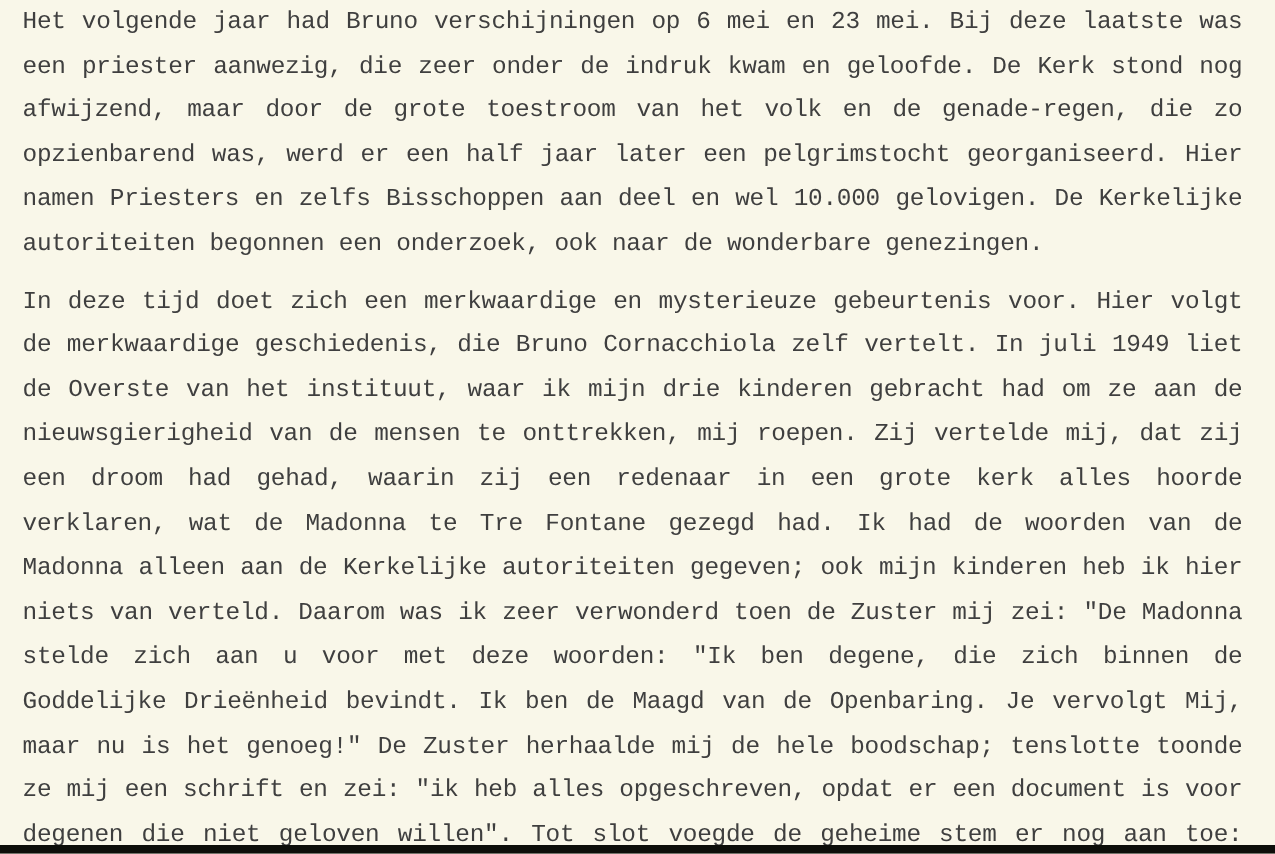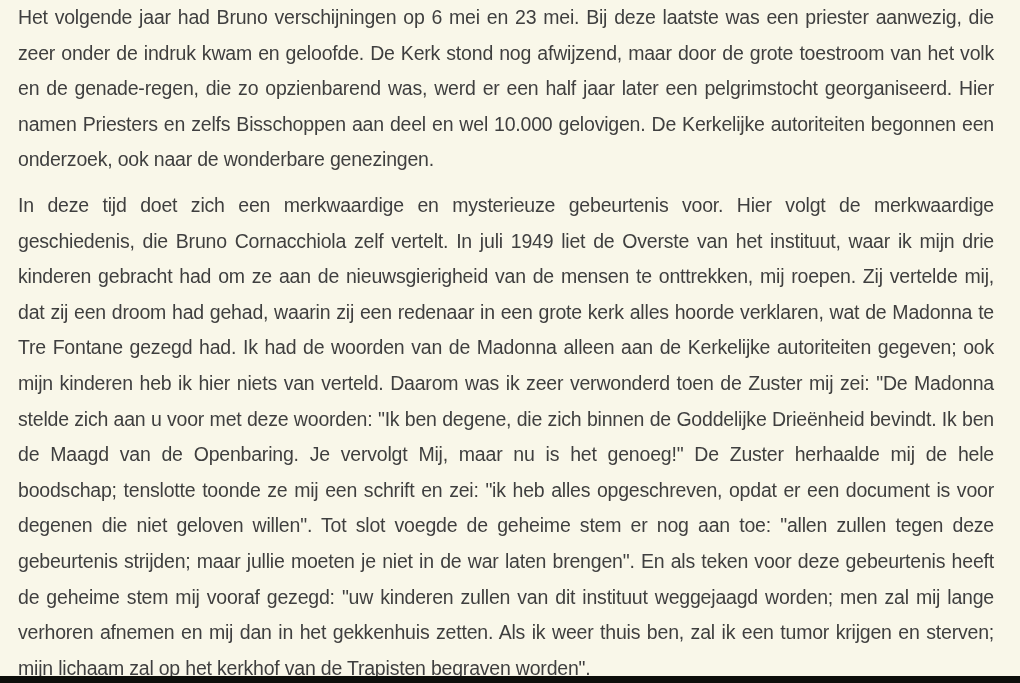--- a/index.html
+++ b/index.html
@@ -9,21 +9,21 @@
     background: var(--bg, #f9f7e9);
     overflow: hidden;
     position: relative;
   }
   .content {
     padding: 0 26px 0 18px;
   }
   p.para {
     margin: 0 0 10px 0;
     color: var(--fg, #3f3f3f);
-    font-family: Liberation Sans, sans-serif;
+    font-family: Liberation Mono, monospace;
     font-size: 19.5px;
     line-height: 35.6px;
     letter-spacing: -0.2px;
     text-align: justify;
   }
   .bottom-bar {
     position: absolute;
     left: 0;
     bottom: 0;
     width: 100%;

